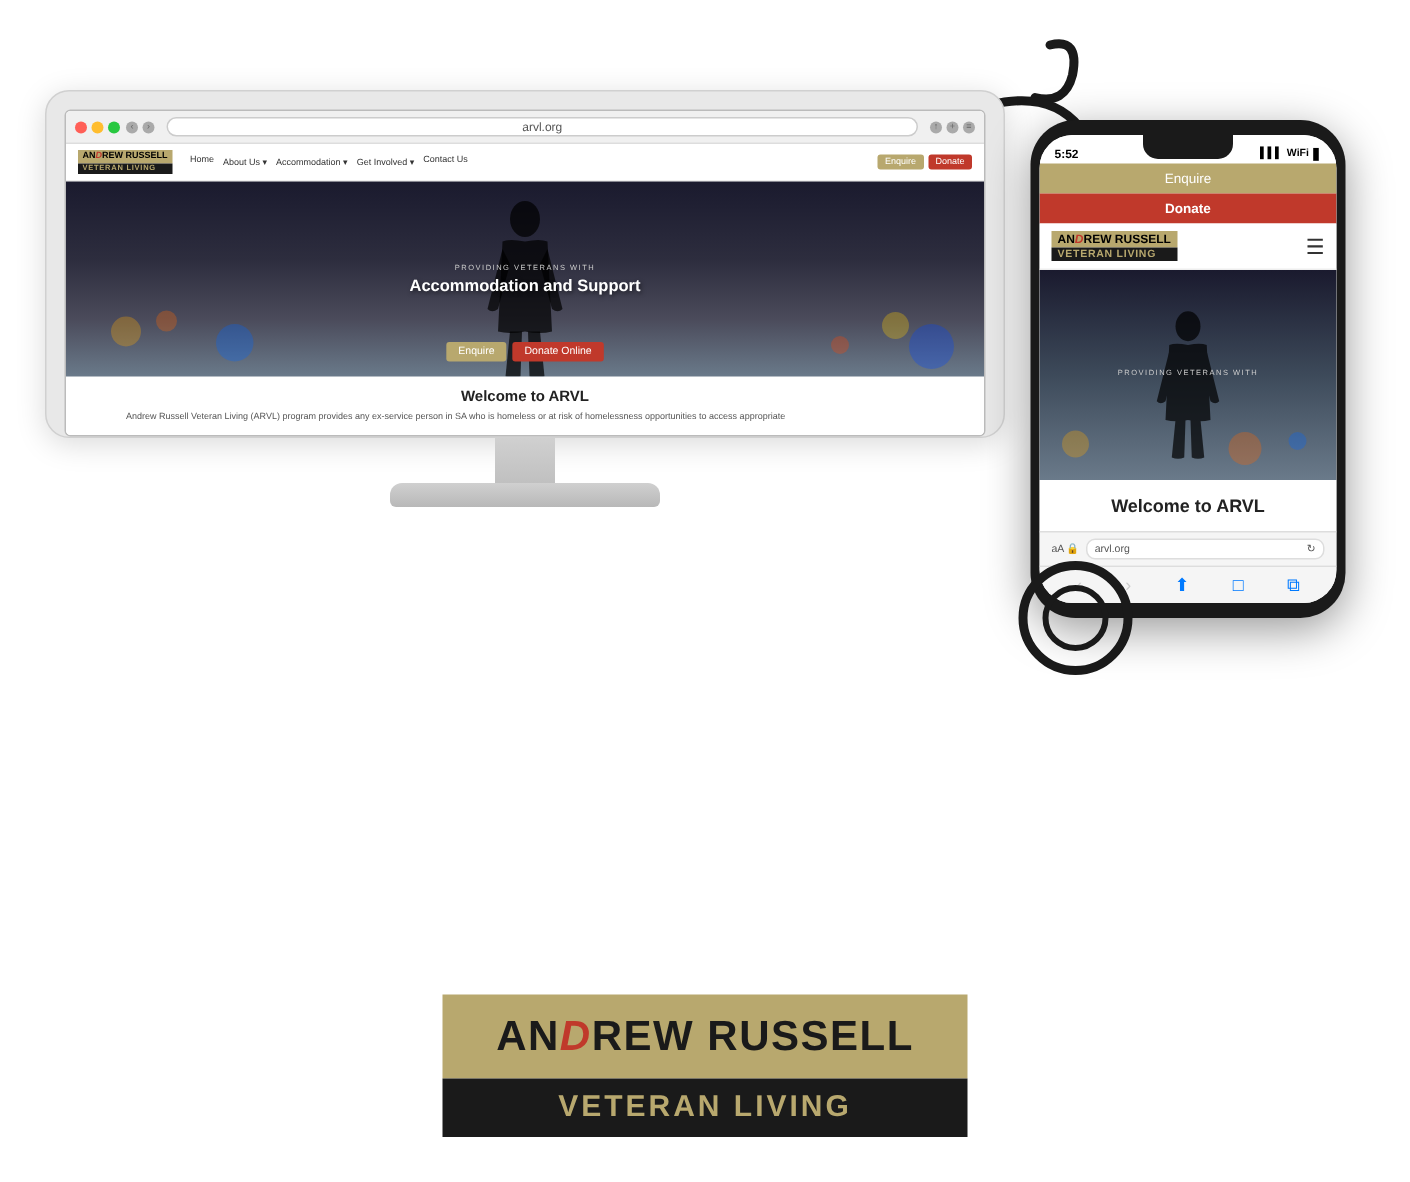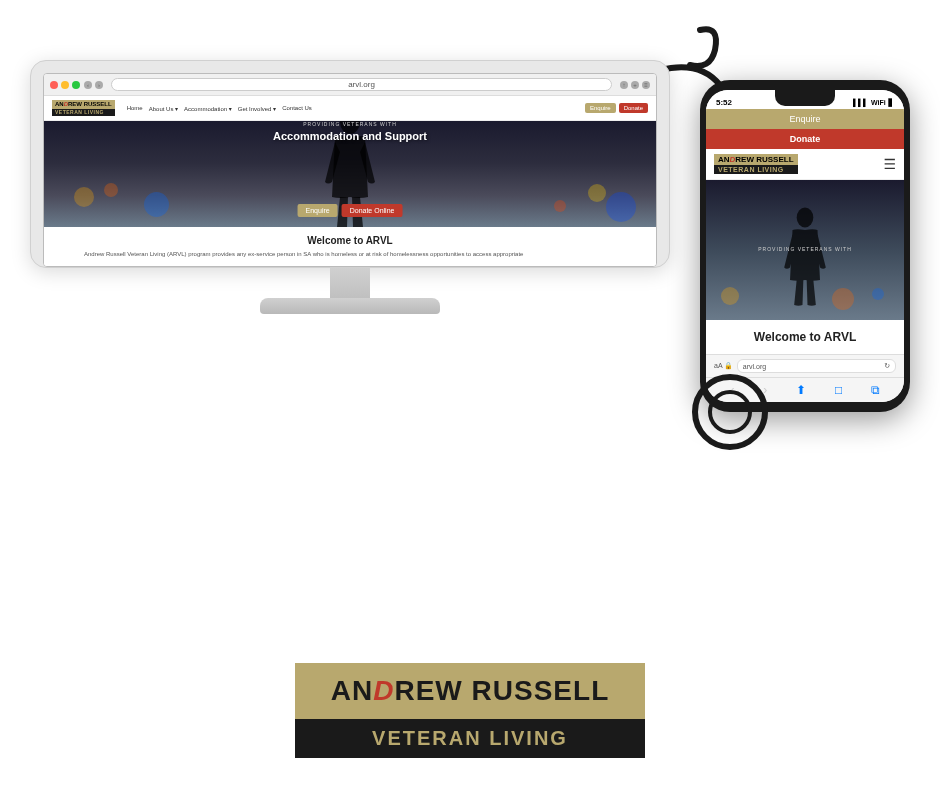--- a/index.html
+++ b/index.html
@@ -134,24 +134,25 @@
       font-size: 6px;
       padding: 2px 5px;
       border: none;
       border-radius: 2px;
       cursor: pointer;
     }
 
     
     .site-hero {
       position: relative;
-      height: 106px;
+      height: 130px;
       background: linear-gradient(to bottom, #1a1a2e 0%, #2d2d3e 40%, #4a4a5a 70%, #6a7a8a 100%);
       overflow: hidden;
       display: flex;
+      align-items: center;
       justify-content: center;
     }
 
     .hero-silhouette {
       position: absolute;
       bottom: 0;
       left: 50%;
       transform: translateX(-50%);
       width: 60px;
       height: 120px;
@@ -244,21 +245,21 @@
     .monitor-base {
       width: 180px;
       height: 16px;
       background: linear-gradient(to bottom, #d0d0d0, #b8b8b8);
       border-radius: 8px 8px 4px 4px;
     }
 
     
     .phone-wrapper {
       position: absolute;
-      right: 30px;
+      right: 43px;
       top: 80px;
       width: 210px;
     }
 
     .phone-frame {
       background: #1a1a1a;
       border-radius: 30px;
       padding: 10px 6px;
       box-shadow: 0 8px 30px rgba(0,0,0,0.4);
       position: relative;

